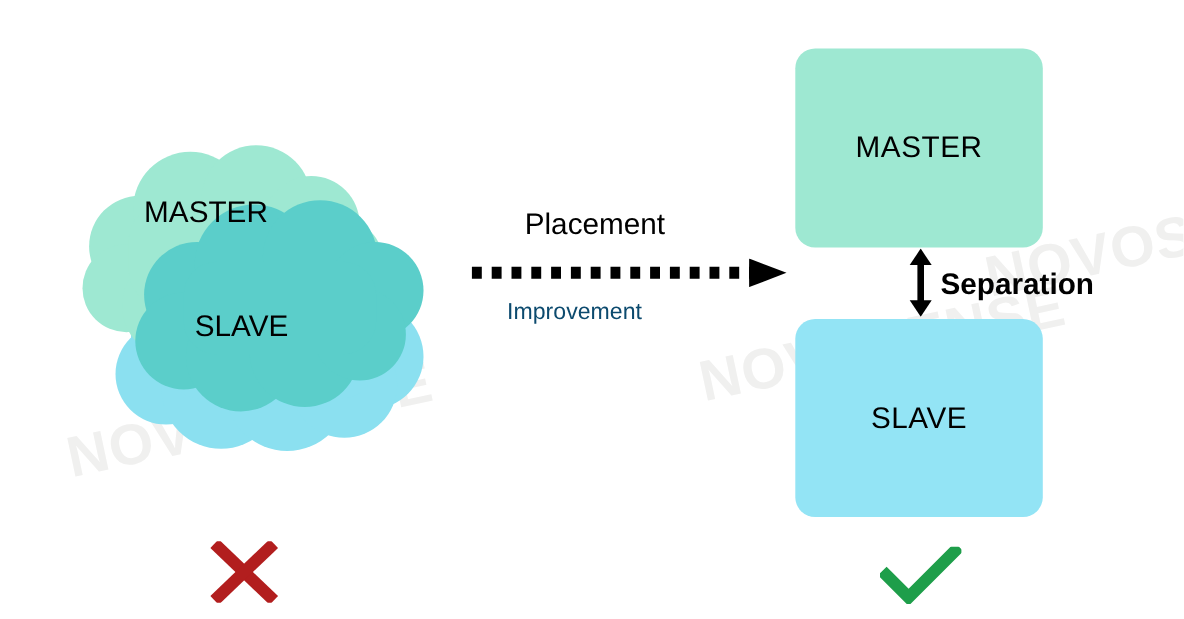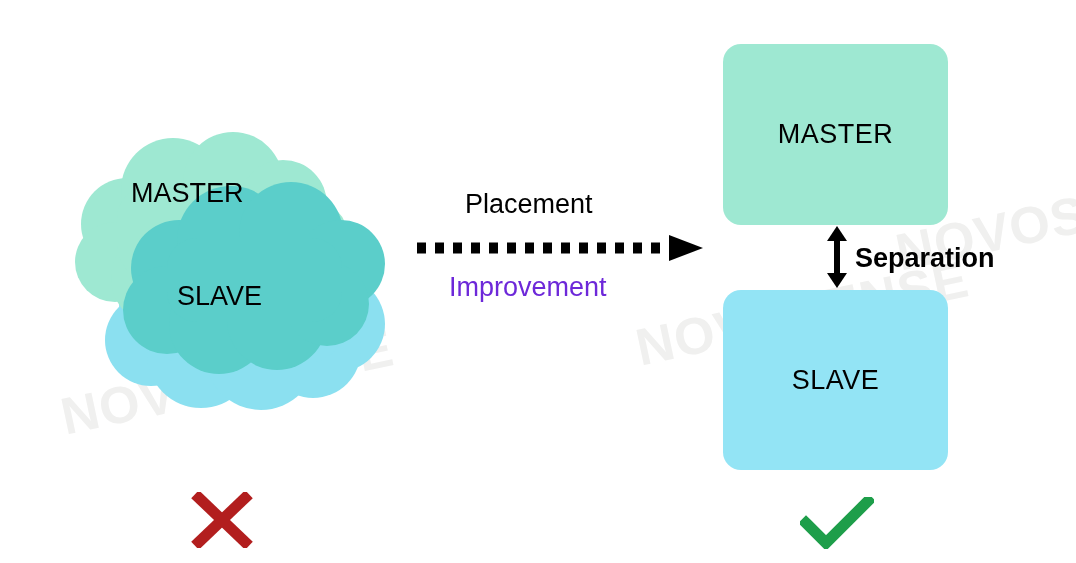--- a/index.html
+++ b/index.html
@@ -66,41 +66,41 @@
     color: #000000;
     white-space: nowrap;
     z-index: 3;
   }
   #cloud-label-master { left: 131px; top: 178px; }
   #cloud-label-slave  { left: 177px; top: 281px; }
 
   
   #transition {
     position: absolute;
-    left: 415px;
+    left: 427px;
     top: 180px;
     width: 290px;
     height: 140px;
     z-index: 3;
     text-align: center;
   }
   #label-placement {
     position: absolute;
     left: 50px;
     top: 9px;
     font-size: 27px;
     color: #000;
     white-space: nowrap;
   }
   #label-improvement {
     position: absolute;
     left: 34px;
     top: 92px;
-    font-size: 27px;
-    color: #6d28d9;
+    font-size: 21px;
+    color: #0c4a6e;
     white-space: nowrap;
   }
   #dashed-arrow {
     position: absolute;
     left: 0px;
     top: 55px;
   }
 
   
   .node-box {

